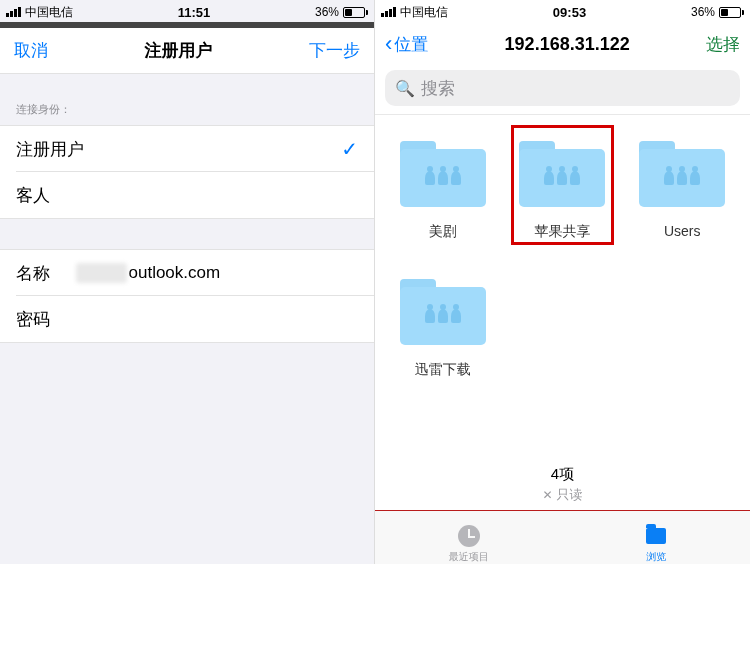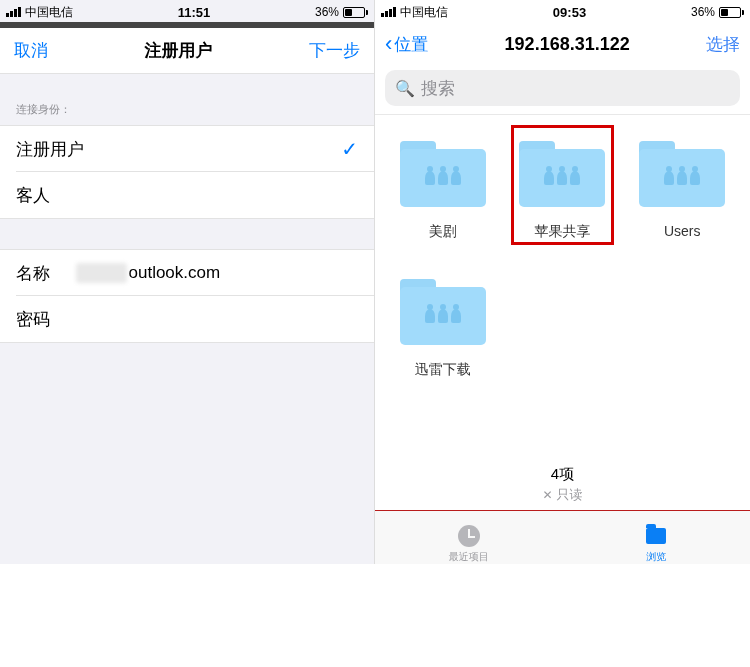--- a/index.html
+++ b/index.html
@@ -152,21 +152,21 @@
         </span>
     </div>
   </div>
 
   <div class="nav-bar2">
     <div class="back-area">
       <span class="chevron-left">‹</span>
       <span>位置</span>
     </div>
     <span class="nav-title" style="font-weight:700;font-size:18px;">192.168.31.122</span>
-    <span class="nav-btn" style="color:#3b82f6;font-size:17px;">选择</span>
+    <span class="nav-btn" style="color:#15803d;font-size:17px;">选择</span>
   </div>
 
   <div class="search-container">
     <div class="search-box">
       <span class="search-glass">🔍</span>
       <span>搜索</span>
     </div>
   </div>
 
   <div class="grid-area">

